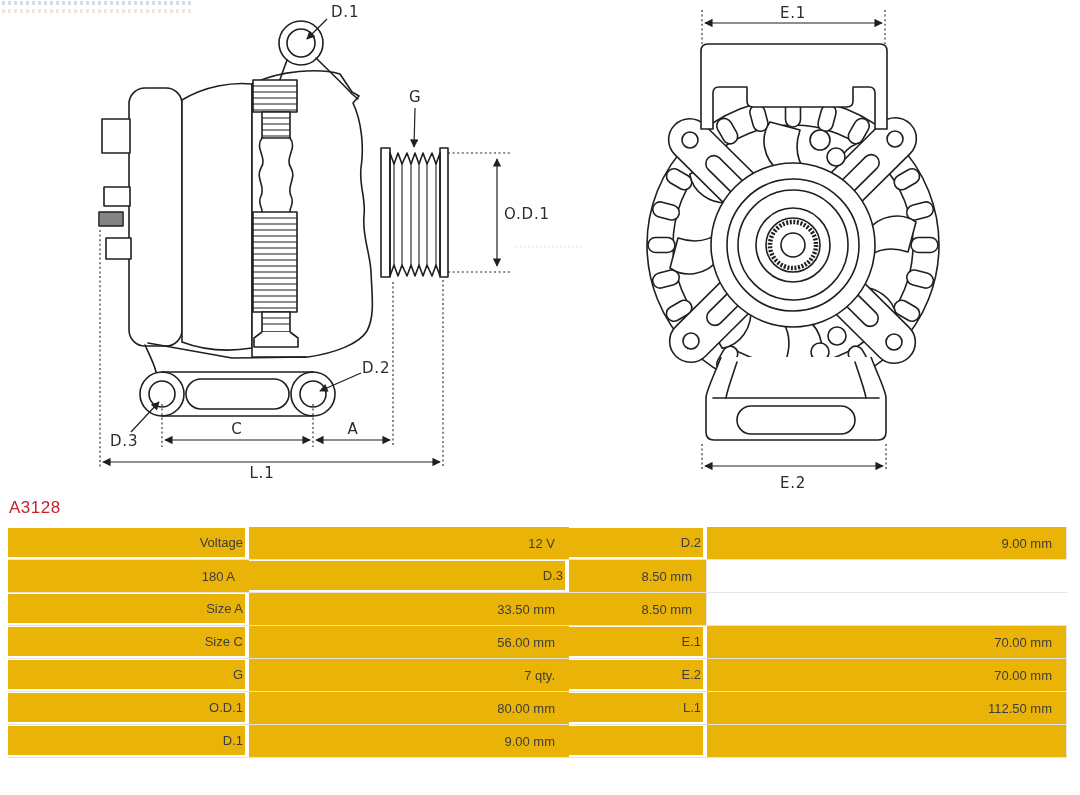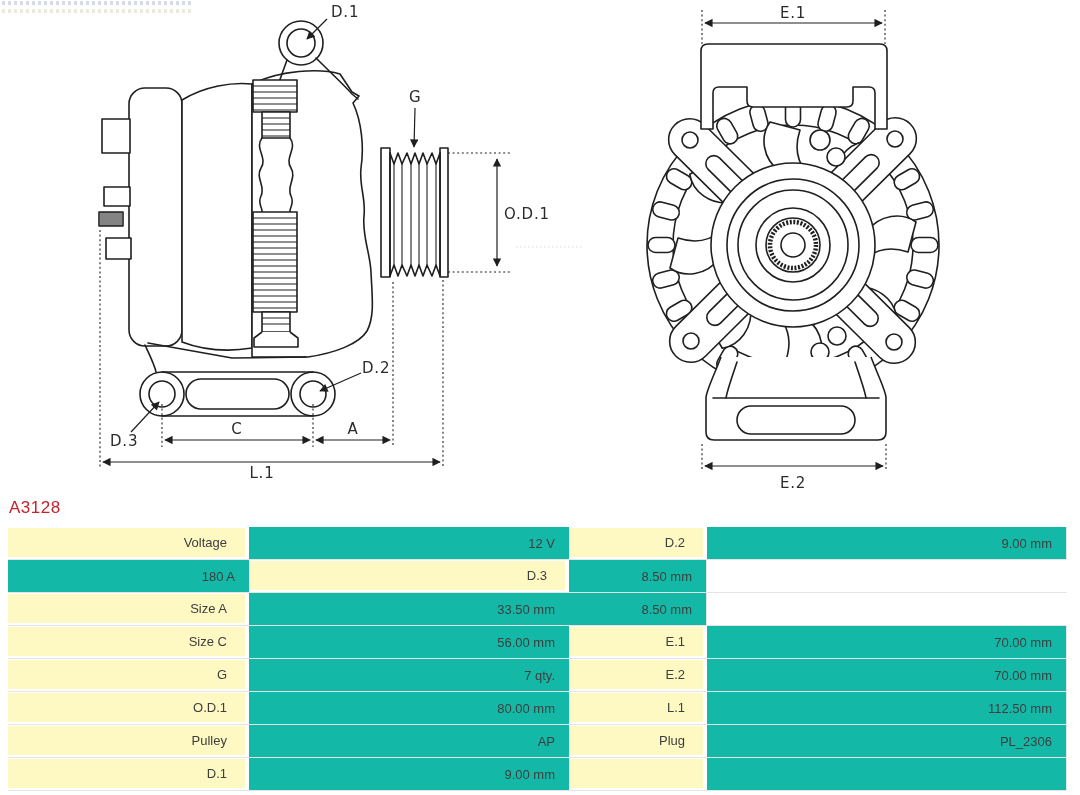--- a/index.html
+++ b/index.html
@@ -15,22 +15,22 @@
         repeating-linear-gradient(90deg,rgba(196,186,148,.32) 0 3px,transparent 3px 6px) 0 8px/192px 4px no-repeat;}
 
   .part-number{position:absolute;left:9px;top:494px;font-size:17px;line-height:28px;
       color:#c3242b;letter-spacing:.5px;}
 
   .spec-table{position:absolute;left:8px;top:527px;width:1059px;}
   .srow{display:grid;grid-template-columns:241px 320px 138px 1fr;height:33px;
         border-bottom:1px solid #e4e4e4;box-sizing:border-box;}
   .c{display:flex;align-items:center;justify-content:flex-end;
      font-size:13px;color:#3e3e3e;box-sizing:border-box;}
-  .lab{background:#fef9c3;margin:1px 4px 2px 0;padding-right:18px;}
-  .val{padding-right:14px;background:#14b8a6;}
+  .lab{background:#eab308;margin:1px 4px 2px 0;padding-right:2px;}
+  .val{padding-right:14px;background:#eab308;}
   .val.last{border-right:1px solid #e4e4e4;}
 
   
   .ln{stroke:#1f1f1f;stroke-width:1.6;fill:none;stroke-linejoin:round;stroke-linecap:round;}
   .lnw{stroke:#1f1f1f;stroke-width:1.6;fill:#fff;stroke-linejoin:round;}
   .fin{stroke:#1f1f1f;stroke-width:1.1;fill:none;}
   .dot{stroke:#1f1f1f;stroke-width:1.1;fill:none;stroke-dasharray:2 2.6;}
   .dim{stroke:#1f1f1f;stroke-width:1.2;fill:none;}
   .faint{stroke:#d9d9d9;stroke-width:1;fill:none;stroke-dasharray:1.5 2.5;}
   .dtxt{font-family:"DejaVu Sans",sans-serif;font-size:15px;fill:#2b2b2b;letter-spacing:.8px;}
@@ -239,24 +239,18 @@
     <div class="c lab">E.2</div>
     <div class="c val last">70.00 mm</div>
   </div>
   <div class="srow">
     <div class="c lab">O.D.1</div>
     <div class="c val">80.00 mm</div>
     <div class="c lab">L.1</div>
     <div class="c val last">112.50 mm</div>
   </div>
   <div class="srow">
-    <div class="c lab">Pulley</div>
-    <div class="c val">AP</div>
-    <div class="c lab">Plug</div>
-    <div class="c val last">PL_2306</div>
-  </div>
-  <div class="srow">
     <div class="c lab">D.1</div>
     <div class="c val">9.00 mm</div>
     <div class="c lab"></div>
     <div class="c val last"></div>
   </div>
 </div>
 
 </body></html>

